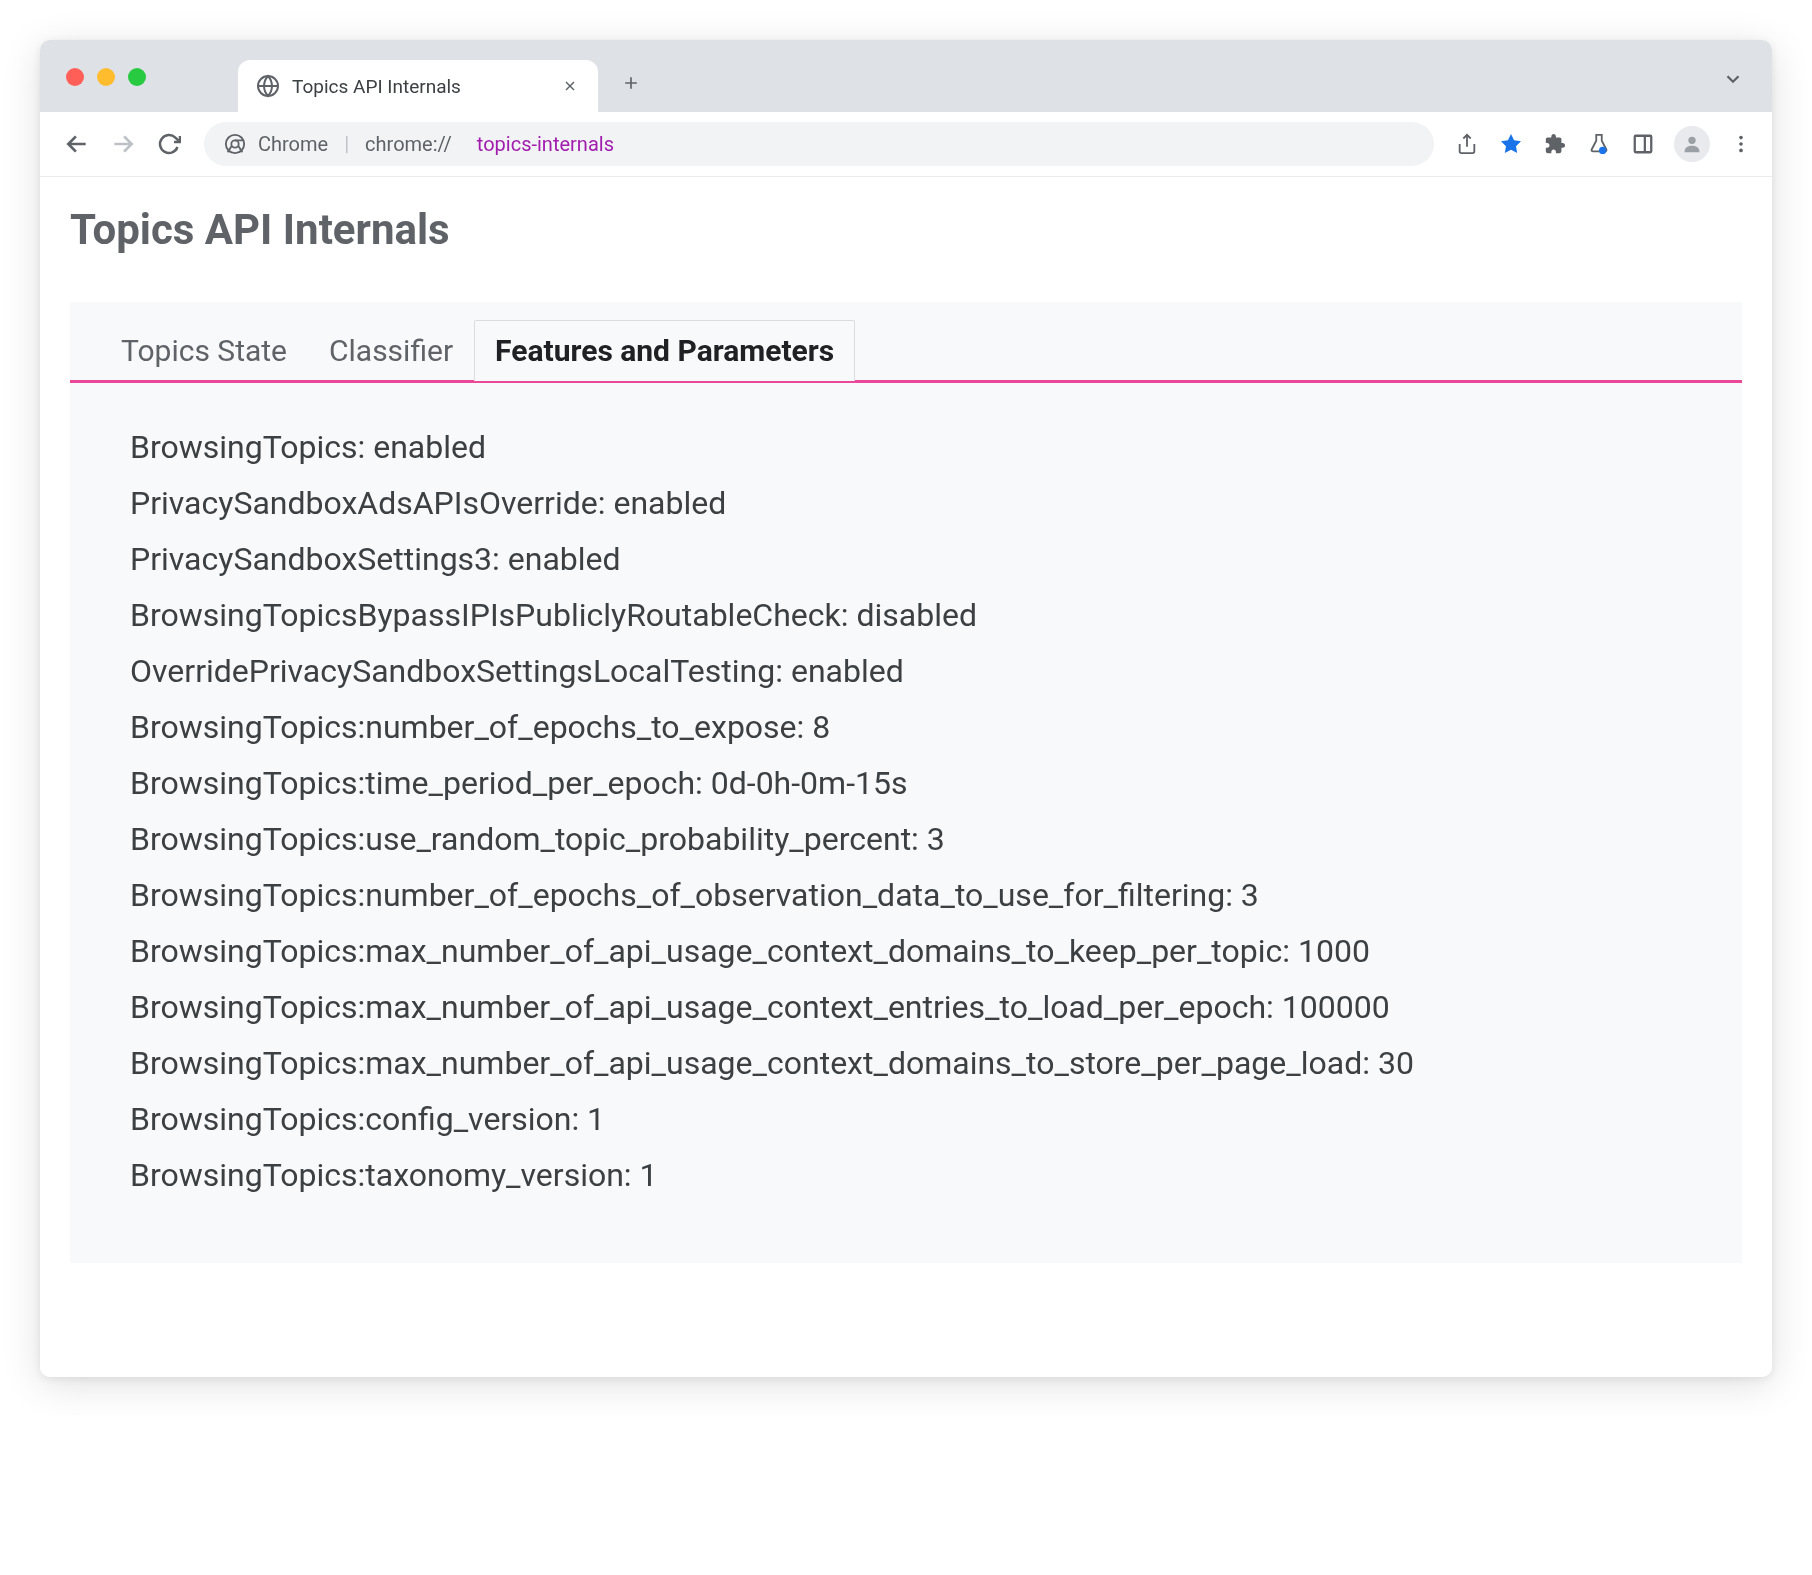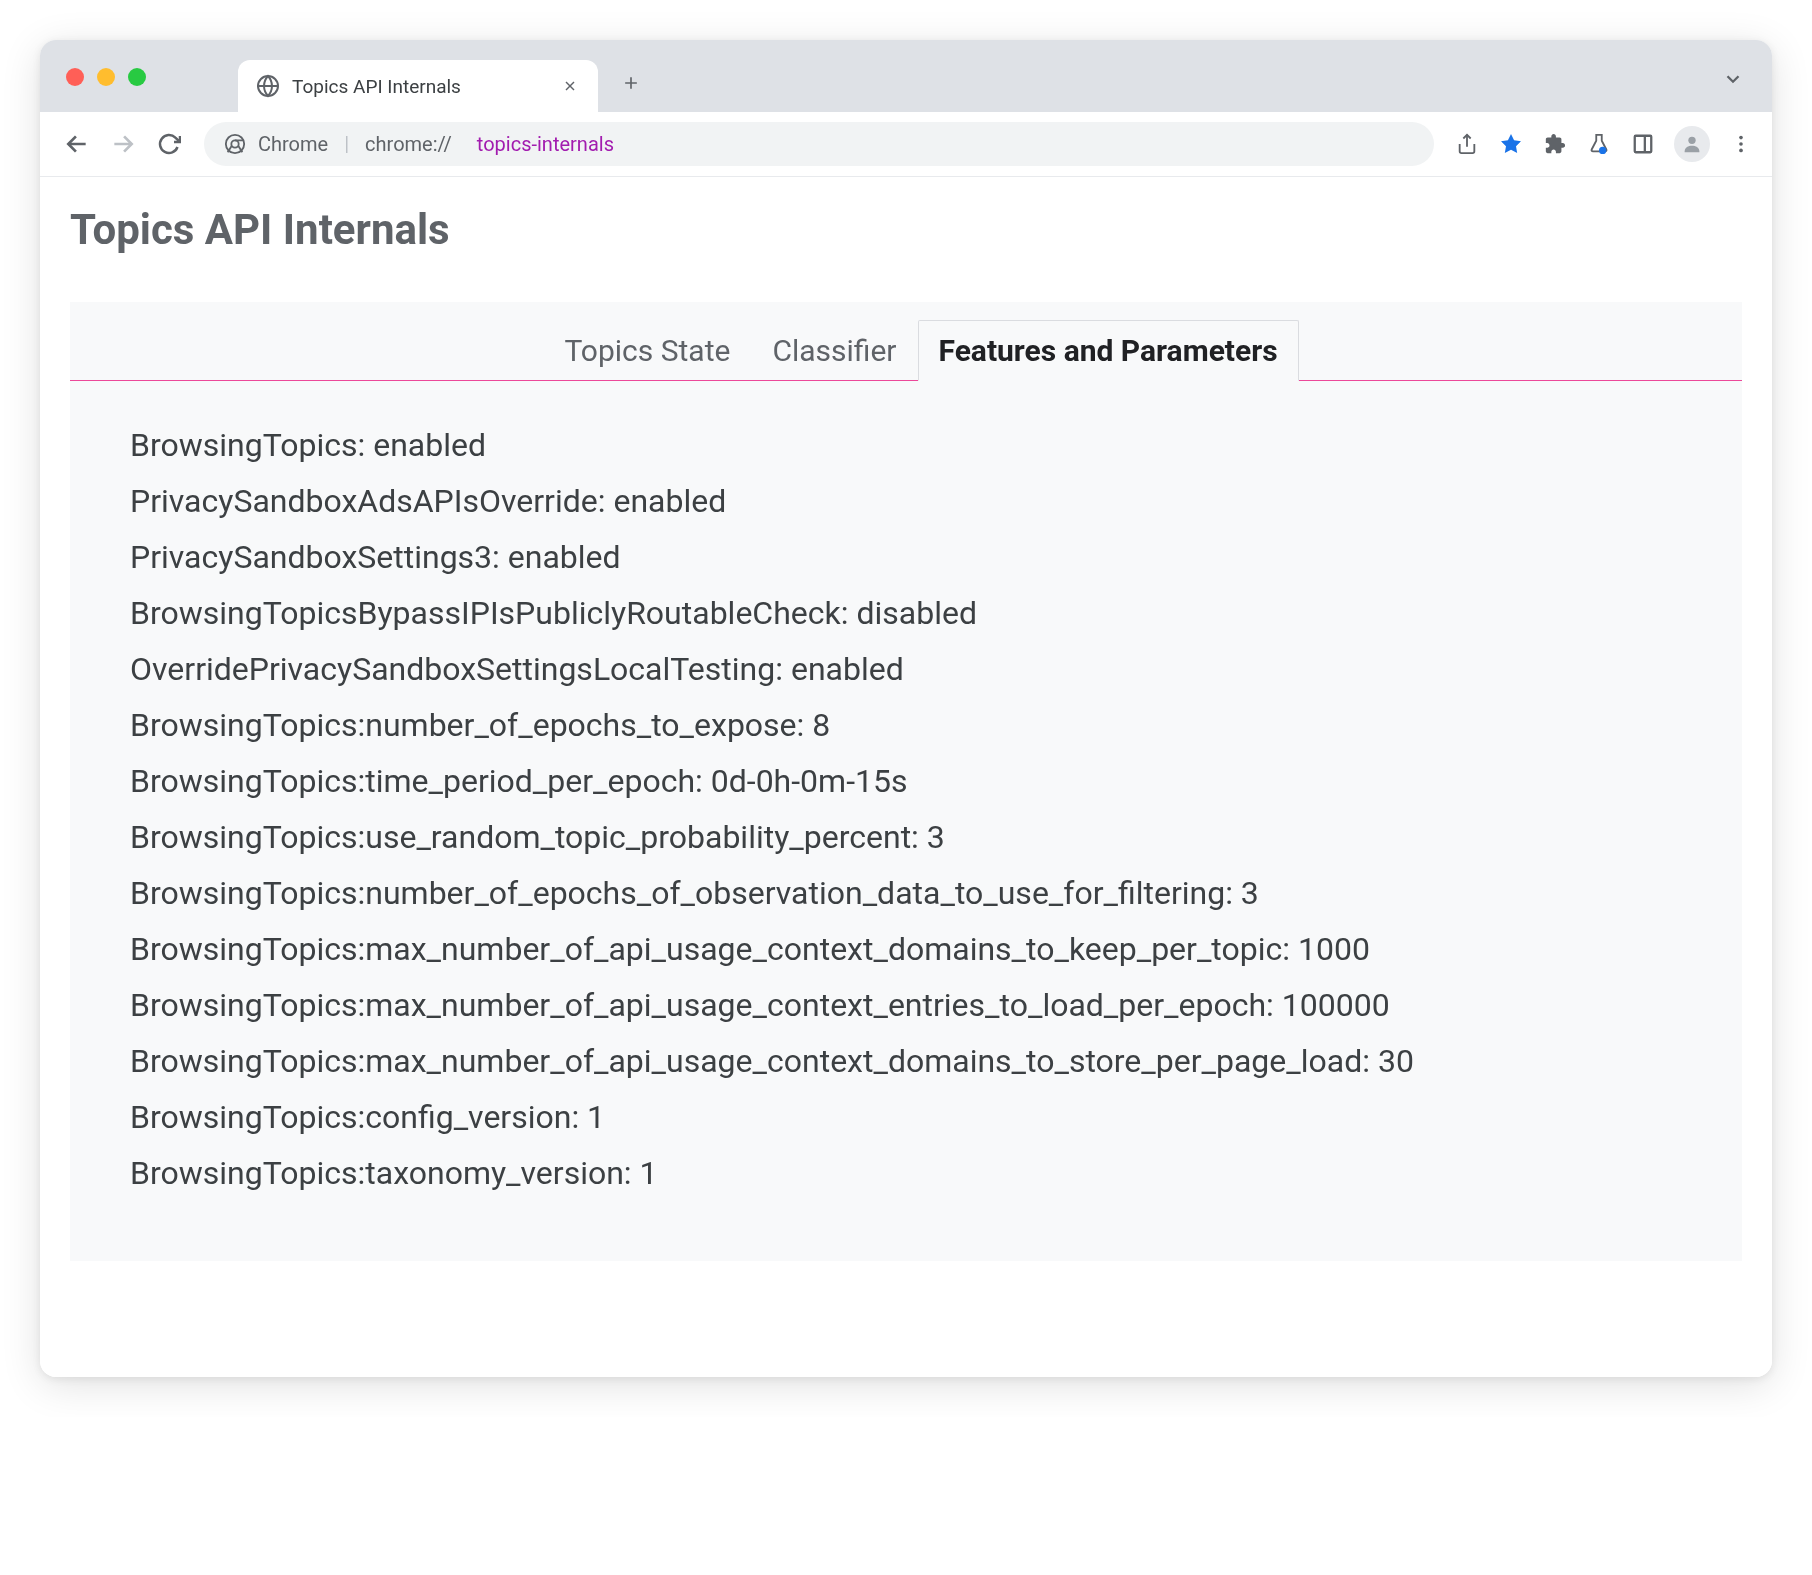--- a/index.html
+++ b/index.html
@@ -10,21 +10,21 @@
     body {
       font-family: -apple-system, BlinkMacSystemFont, 'Segoe UI', Roboto, Arial, sans-serif;
       background: #fff;
       padding: 40px;
     }
     .browser-window {
       width: 100%;
       max-width: 1740px;
       margin: 0 auto;
       background: #fff;
-      border-radius: 16px;
+      border-radius: 10px;
       box-shadow: 0 8px 40px rgba(0,0,0,0.12), 0 2px 8px rgba(0,0,0,0.08);
       overflow: hidden;
     }
     .chrome-header {
       background: #dee1e6;
       display: flex;
       align-items: flex-end;
       padding: 12px 18px 0 18px;
       height: 72px;
       position: relative;
@@ -176,24 +176,23 @@
       font-weight: 700;
       color: #5f6368;
       margin-bottom: 48px;
     }
     .tab-panel {
       background: #f8f9fa;
       padding: 0;
     }
     .panel-tabs {
       display: flex;
-      border-bottom: 1px solid #ec4899;
+      border-bottom: 3px solid #ec4899;
       padding-top: 18px;
       padding-left: 30px;
-      justify-content: center;
     }
     .panel-tab {
       padding: 12px 20px;
       font-size: 30px;
       color: #5f6368;
       cursor: pointer;
       border: 1px solid transparent;
       margin-bottom: -1px;
     }
     .panel-tab.active {

